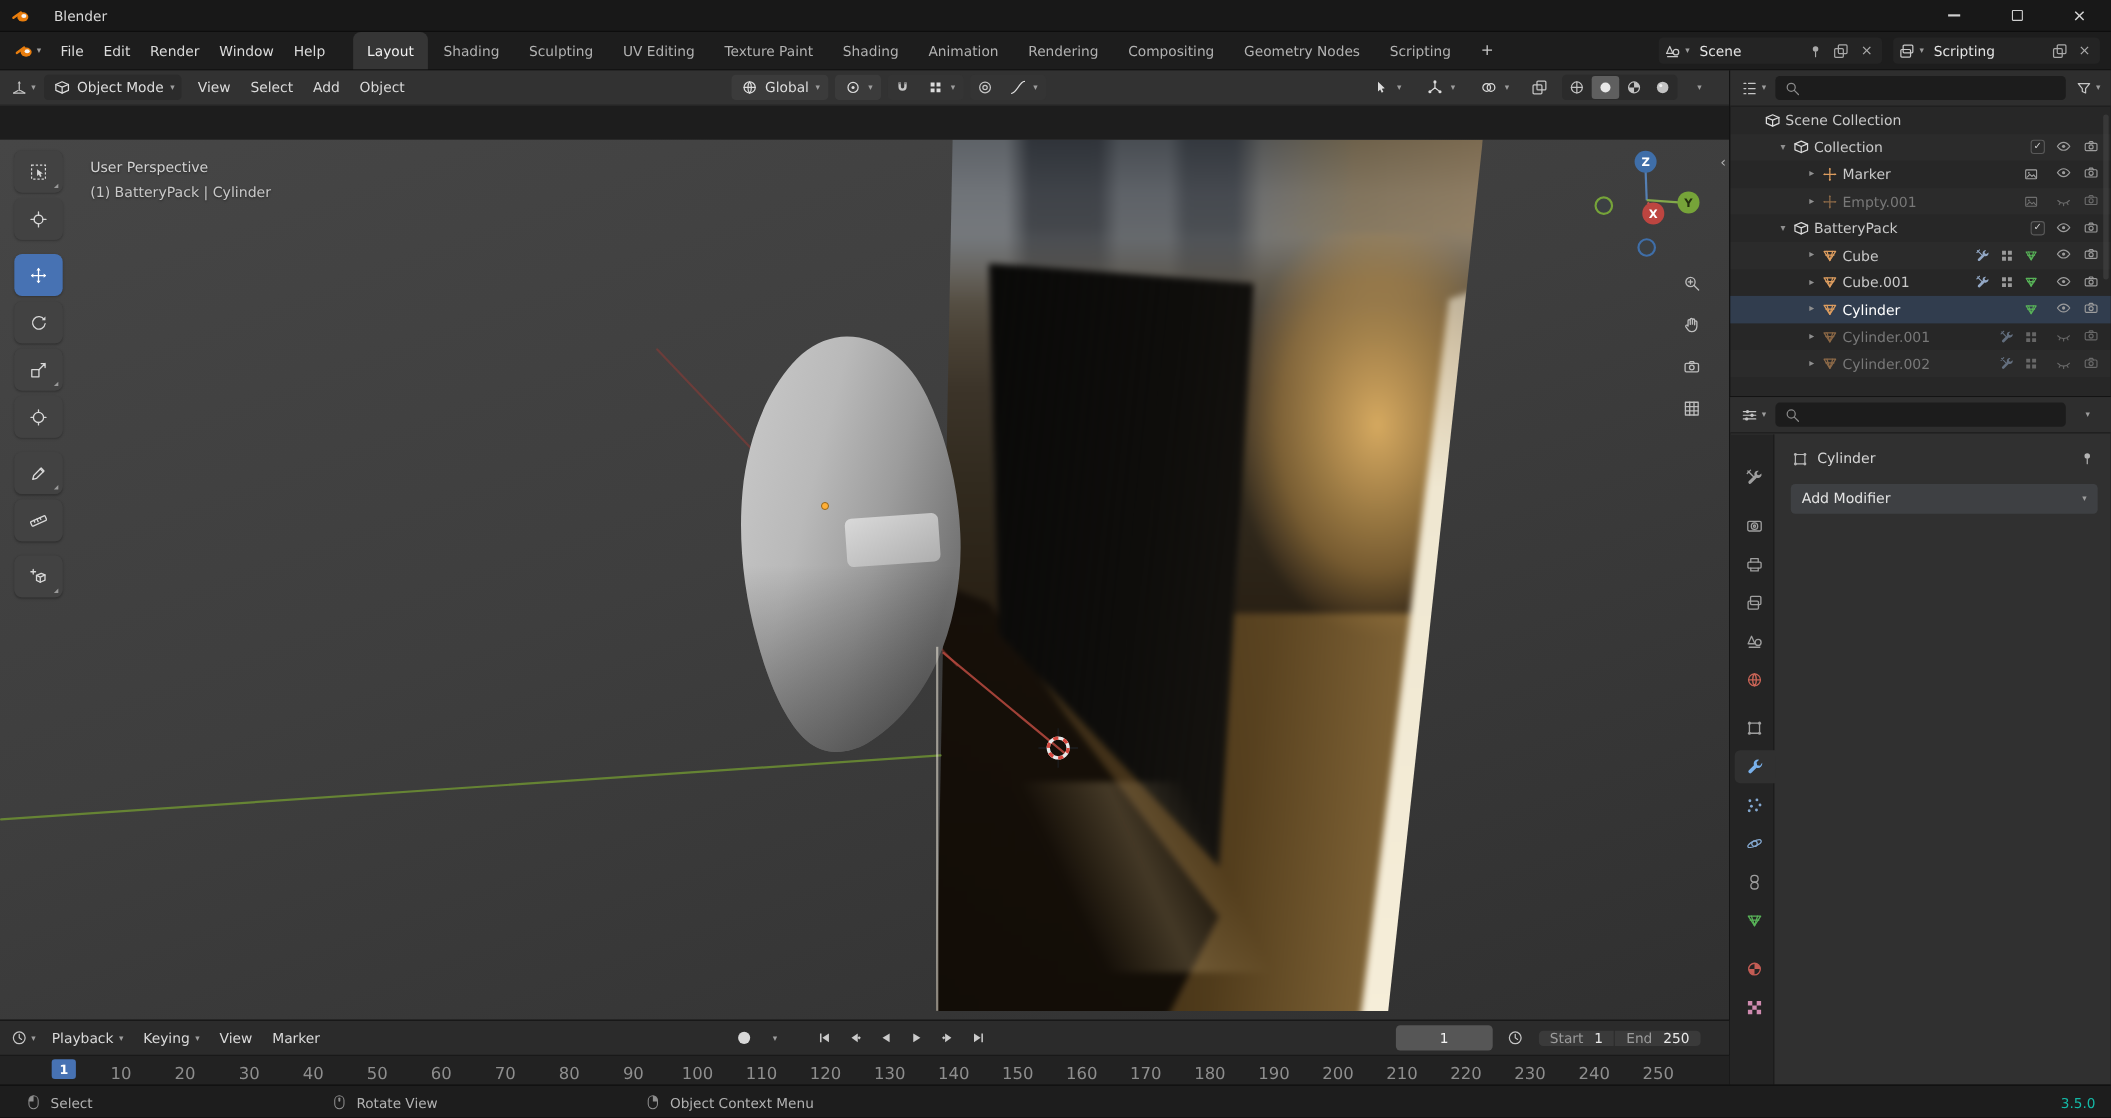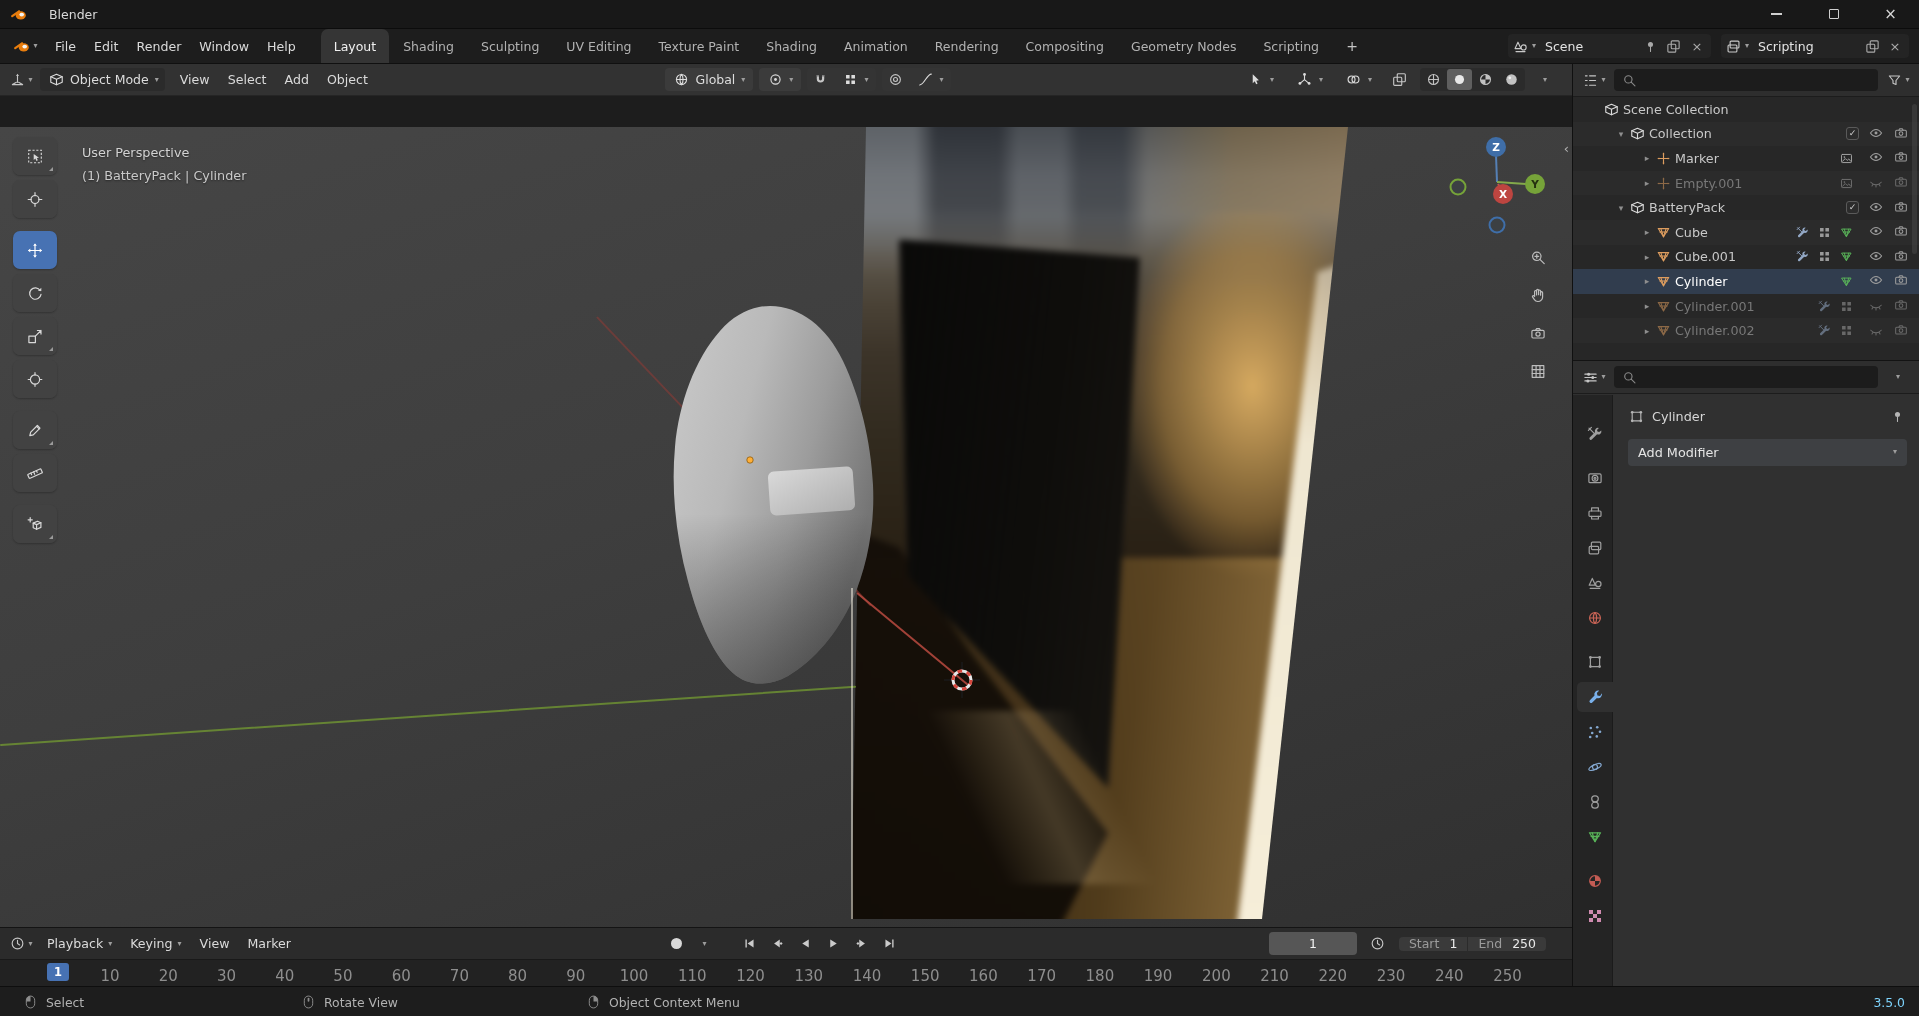--- a/index.html
+++ b/index.html
@@ -150,21 +150,21 @@
   .rfield.end{border-radius:0 4px 4px 0}
   .rlabel{color:#9b9b9b}.rval{color:#e9e9e9}
   .tl-ruler{position:absolute;left:0;top:31px;right:0;bottom:0;background:#222;border-top:1px solid #191919}
   .tick{position:absolute;top:7px;transform:translateX(-50%);font-size:15px;color:#8e8e8e}
   .cur-frame{position:absolute;left:58px;top:3px;transform:translateX(-50%);background:var(--accent);color:#fff;font-size:11.5px;font-weight:bold;padding:2px 7px;border-radius:3px}
 
   
   .statusbar{position:absolute;left:0;top:986px;width:1919px;height:30px;background:#1d1d1d;border-top:1px solid #0e0e0e}
   .hint{position:absolute;top:0;height:30px;display:flex;align-items:center;gap:8px;font-size:12.4px;color:#b2b2b2}
   .hint .icon{color:#8d8d8d}
-  .version{position:absolute;right:14px;top:0;height:30px;display:flex;align-items:center;font-size:12.4px;color:#7dd3fc}
+  .version{position:absolute;right:14px;top:0;height:30px;display:flex;align-items:center;font-size:12.4px;color:#14b8a6}
 
   
   [data-name="collection-icon"],[data-name="scene-collection-icon"]{color:#dcdcdc}
   [data-name="empty-icon"],[data-name="mesh-obj-icon"]{color:var(--obj-orange)}
   [data-name="meshdata-badge-icon"]{color:var(--mesh-green)}
   [data-name="tools-badge-icon"]{color:#93a8c5}
   [data-name="array-badge-icon"]{color:#9a9a9a}
   [data-name="photo-badge-icon"]{color:#a6a6a6}
   [data-name="world-icon"]{color:#c96456}
   [data-name="object-icon"]{color:var(--obj-orange)}

